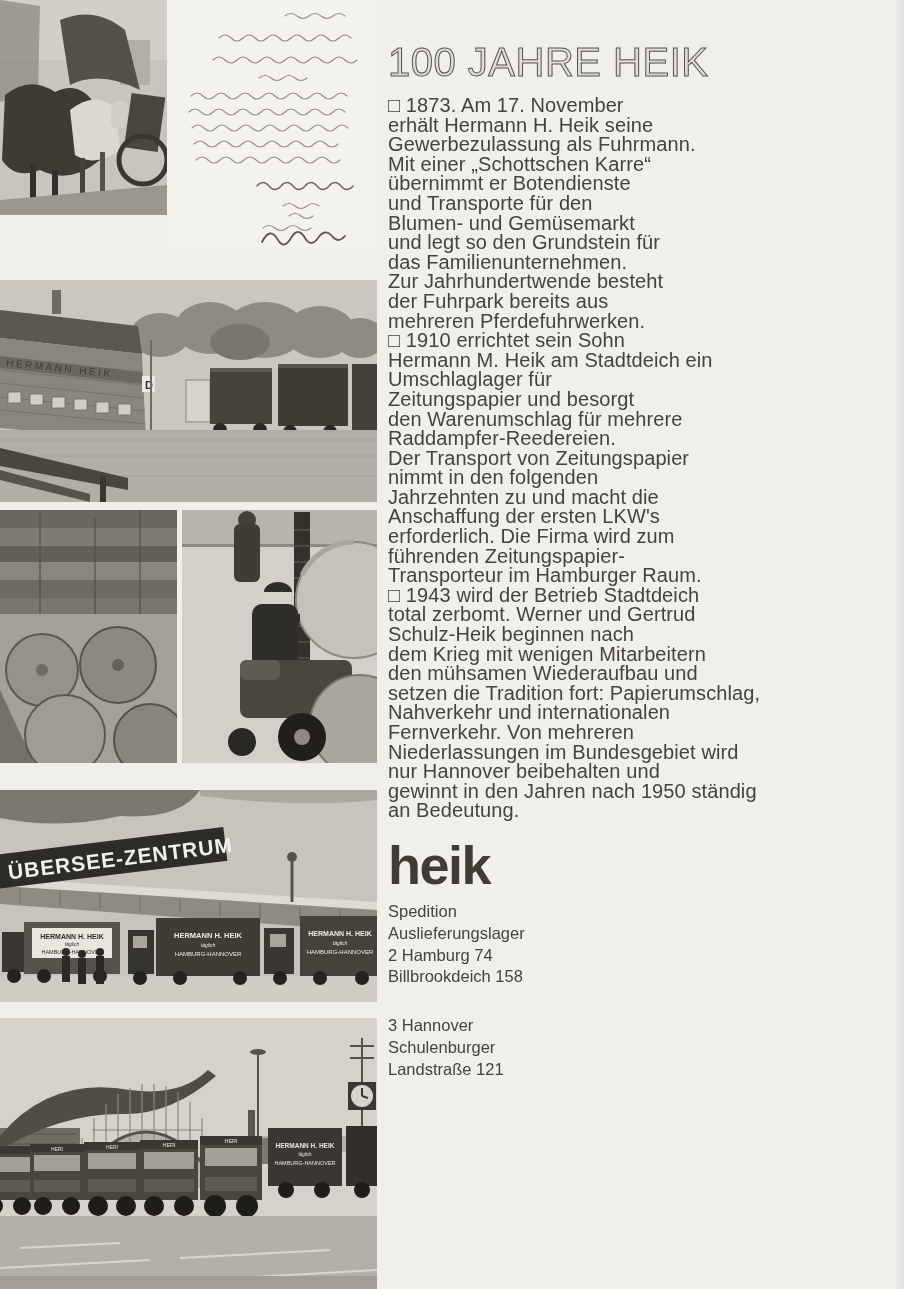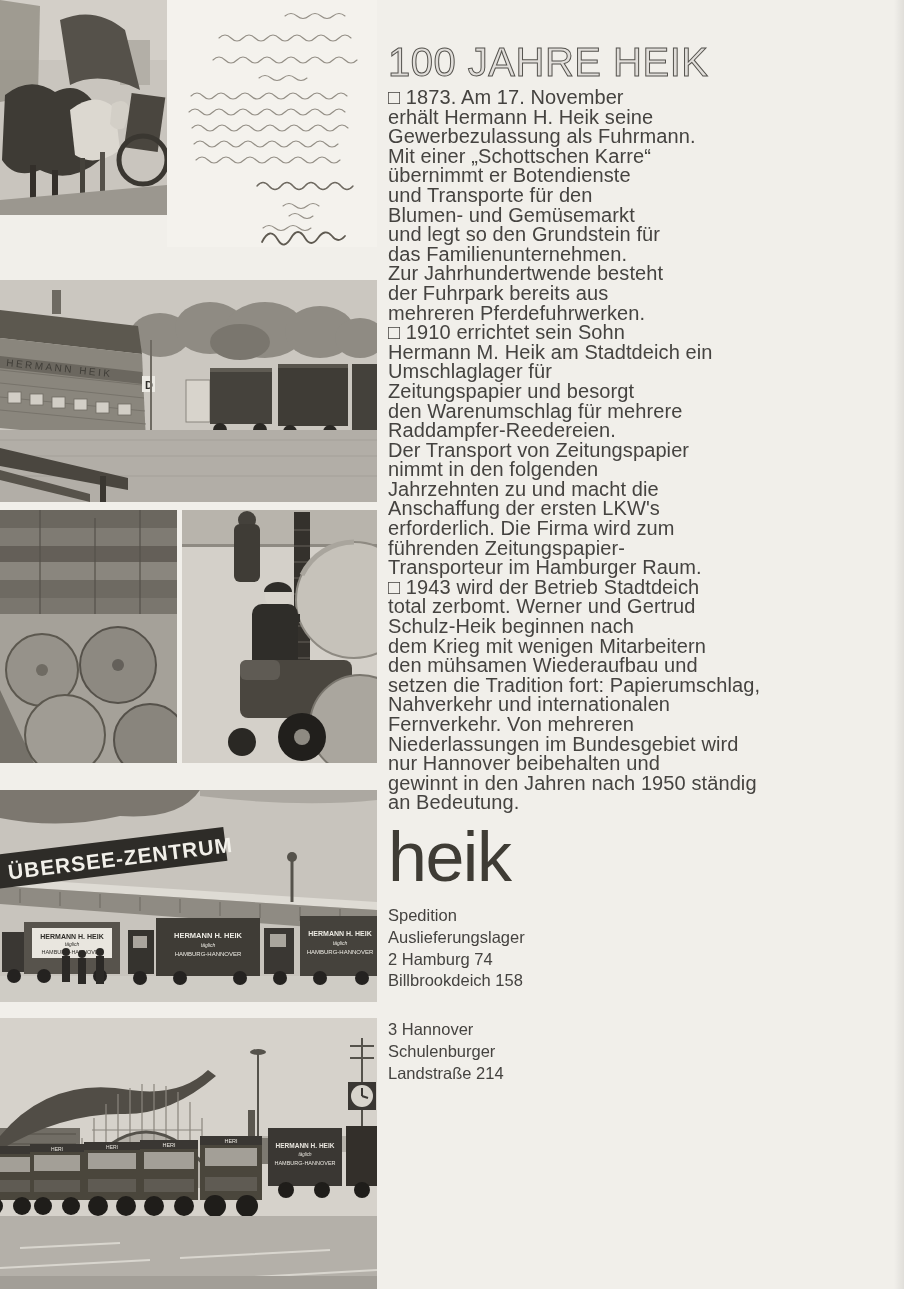--- a/index.html
+++ b/index.html
@@ -11,40 +11,40 @@
   .page::after{
     content:"";position:absolute;top:0;right:0;width:10px;height:100%;
     background:linear-gradient(to right,rgba(0,0,0,0),rgba(0,0,0,0.07));
     pointer-events:none;
   }
   .photo{position:absolute;overflow:hidden;}
   .photo svg{display:block;}
 
   .article{position:absolute;left:388px;top:40px;width:340px;color:#44423e;}
   .title{
-    margin:0 0 4px 0;
+    margin:0 0 12px 0;
     font-size:40px;line-height:44px;font-weight:400;letter-spacing:0.5px;
     color:#55534e;
     -webkit-text-stroke:1px #55534e;
     -webkit-text-fill-color:rgba(85,83,78,0.10);
     white-space:pre;
   }
   .para{
     font-size:20px;line-height:19.6px;letter-spacing:0.1px;
     white-space:pre;color:#454340;
   }
   .logo{
     margin-top:18px;
-    font-size:70px;line-height:52px;font-weight:normal;letter-spacing:-1.5px;
+    font-size:54px;line-height:52px;font-weight:bold;letter-spacing:-1.5px;
     color:#3f3c35;white-space:pre;
   }
   .addr{
     font-size:16.5px;line-height:21.8px;white-space:pre;color:#454340;
   }
-  .addr.first{margin-top:22px;}
+  .addr.first{margin-top:10px;}
   .addr.second{margin-top:27px;}
 
   svg text{font-family:"Liberation Sans","DejaVu Sans",sans-serif;}
   .hw{fill:none;stroke:#948f86;stroke-width:1.1;stroke-linecap:round;}
   .hwd{fill:none;stroke:#6f6a61;stroke-width:1.4;stroke-linecap:round;}
   .hws{fill:none;stroke:#5f5a51;stroke-width:1.8;stroke-linecap:round;}
 </style>
 </head>
 <body>
 
@@ -370,16 +370,16 @@
 nur Hannover beibehalten und
 gewinnt in den Jahren nach 1950 ständig
 an Bedeutung.</div>
     <div class="logo">heik</div>
     <div class="addr first">Spedition
 Auslieferungslager
 2 Hamburg 74
 Billbrookdeich 158</div>
     <div class="addr second">3 Hannover
 Schulenburger
-Landstraße 214</div>
+Landstraße 121</div>
   </div>
 
 </div>
 
 </body></html>

